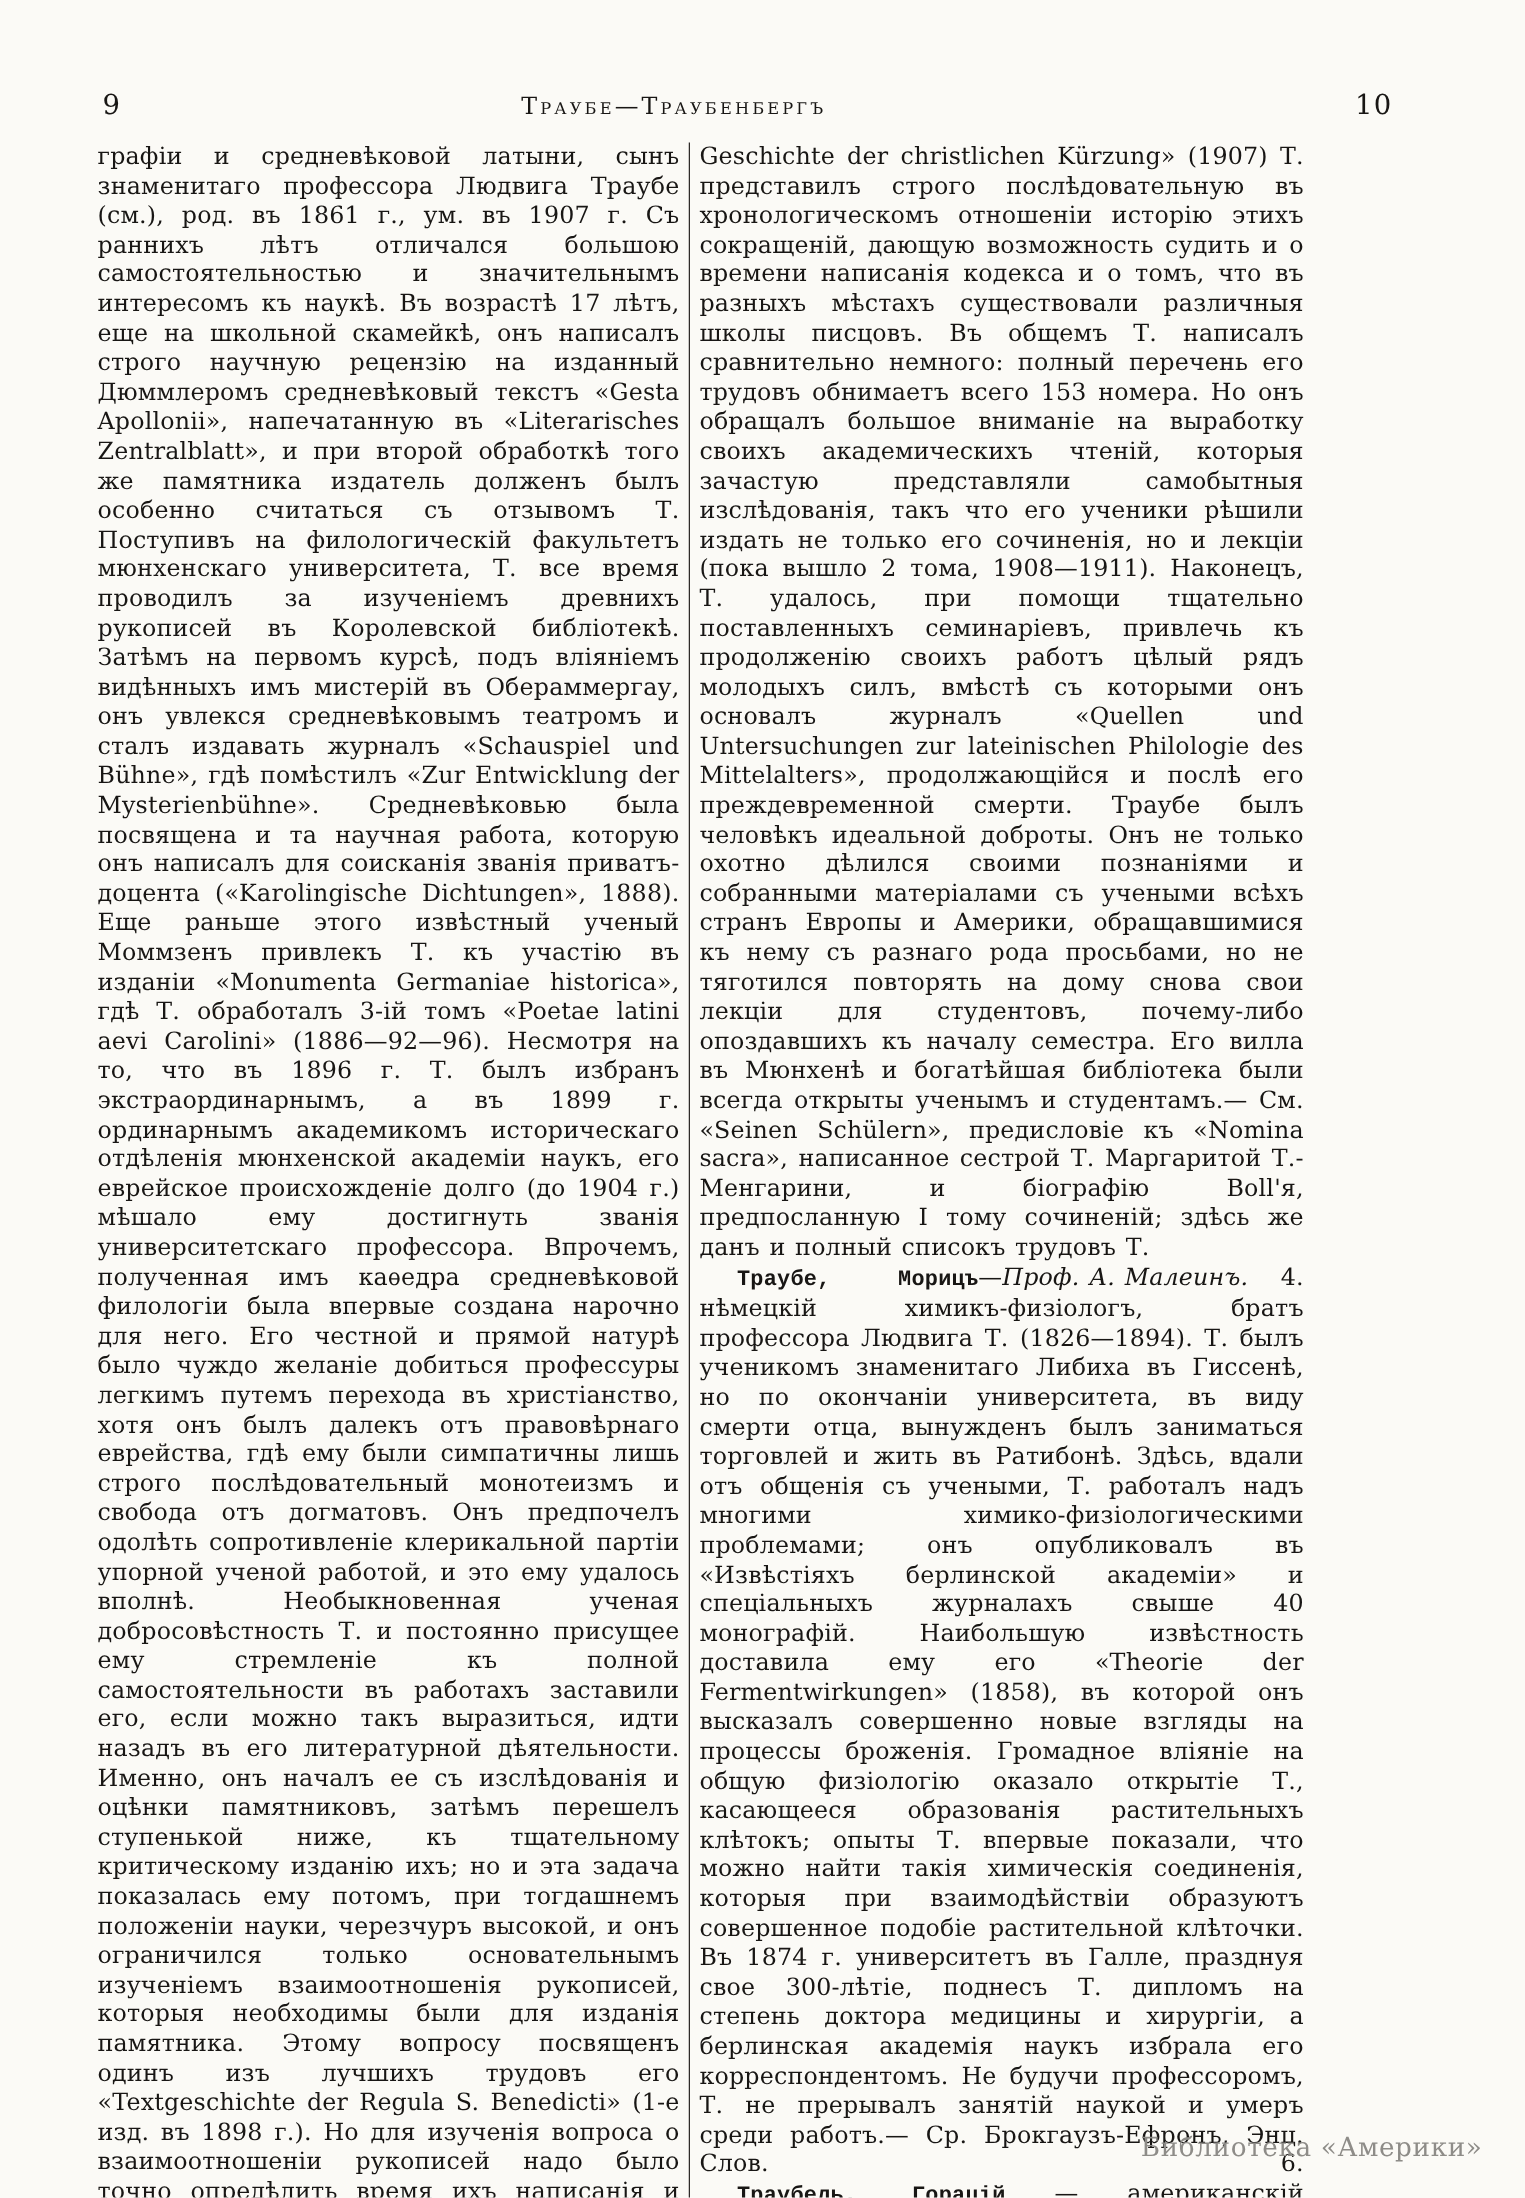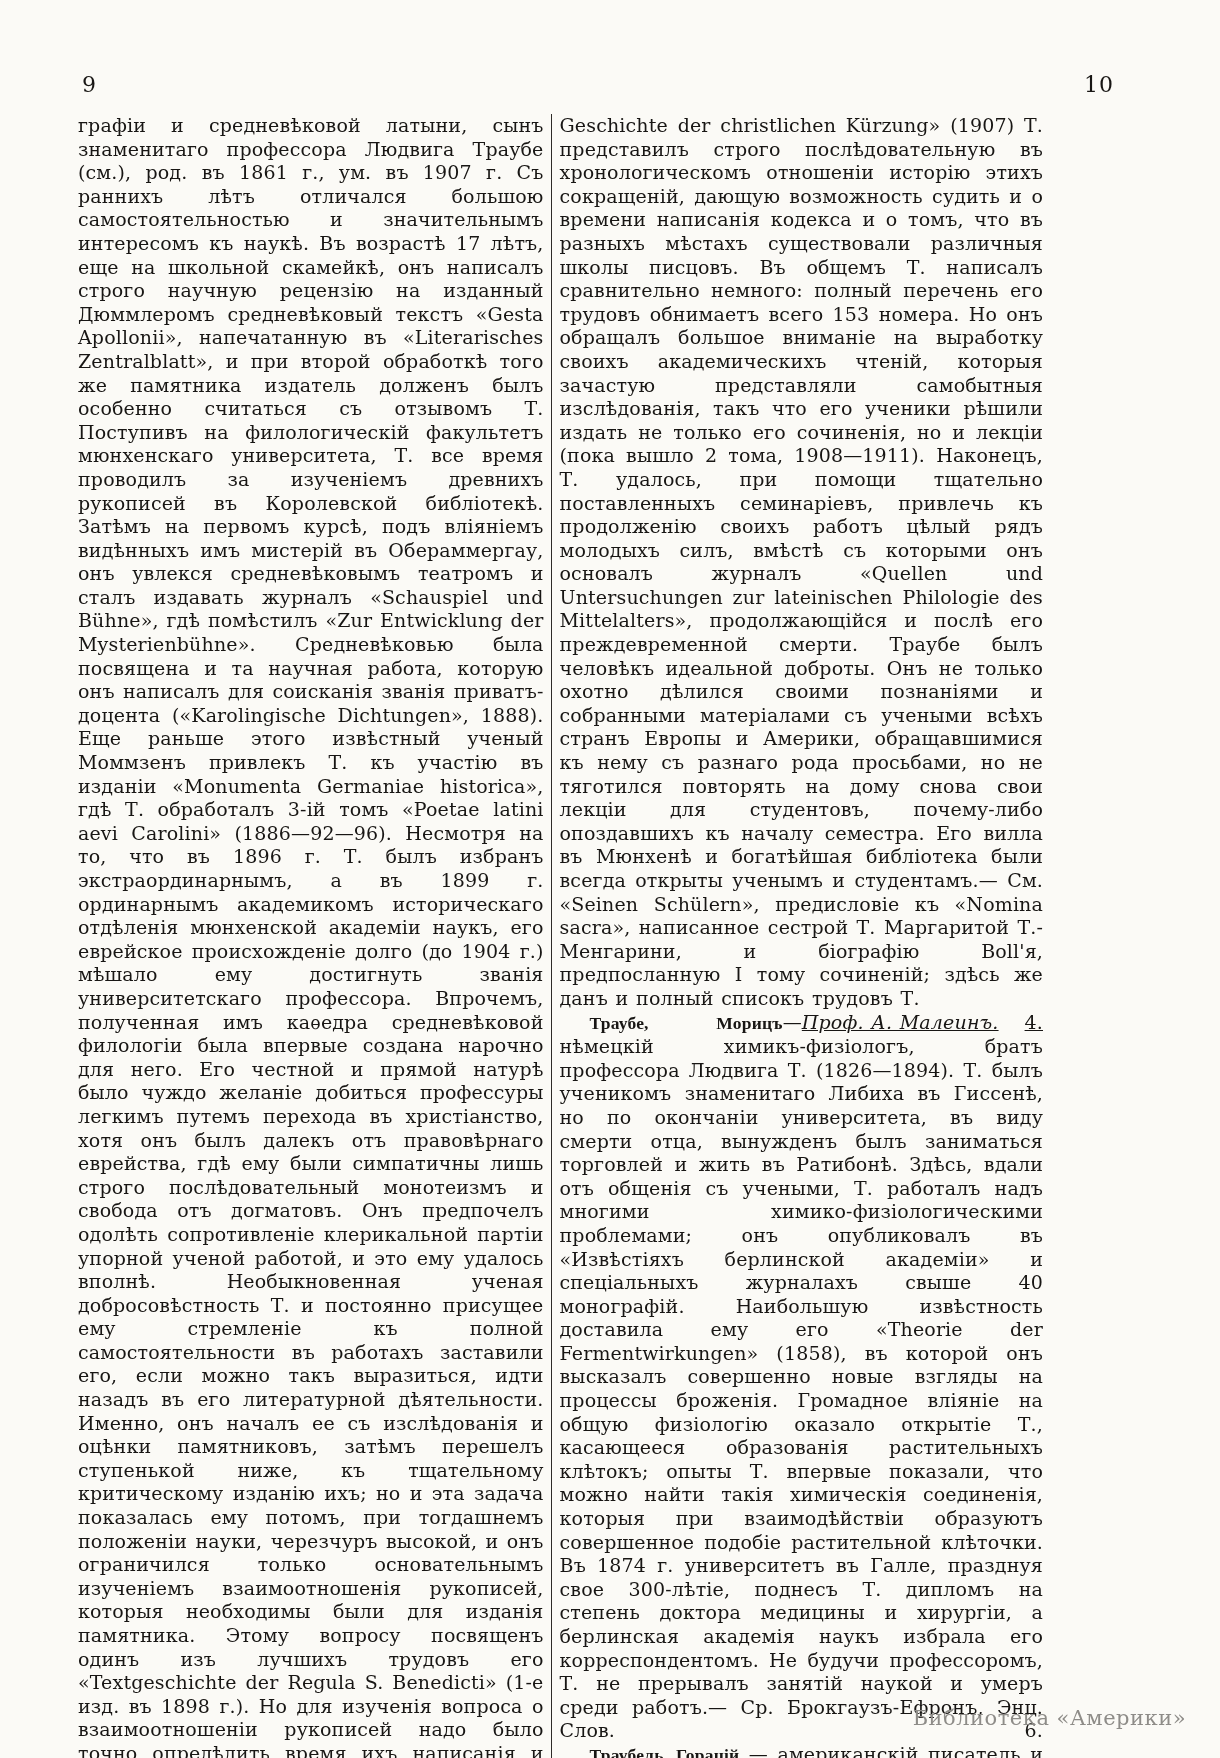--- a/index.html
+++ b/index.html
@@ -61,31 +61,30 @@
   .column-divider {
     width: 1px;
     background: #2e2b28;
   }
 
   .col p { margin: 0; }
   p.continuation { text-indent: 0; }
   p.entry { text-indent: 30px; }
 
   .term {
-    font-family: Liberation Serif, serif;
+    font-family: Liberation Mono, monospace;
     font-weight: bold;
     font-size: 17.5px;
     letter-spacing: 0.2px;
   }
 
   .sig-block {
     float: right;
     font-style: italic;
     white-space: nowrap;
-    text-decoration: underline;
   }
   .sig-block .sig-num {
     font-style: normal;
     margin-left: 26px;
   }
   .endnum {
     float: right;
     margin-left: 20px;
   }
 
@@ -98,20 +97,21 @@
     letter-spacing: 0.5px;
   }
 </style>
 </head>
 <body>
 
 <div class="page">
 
   <div class="page-header">
     <span class="page-num left">9</span>
+    <span class="running-title">Траубе—Траубенбергъ</span>
     <span class="page-num right">10</span>
   </div>
 
   <div class="text-columns">
 
     <div class="col left">
       <p class="continuation"><span>графіи и средневѣковой латыни, сынъ знаменитаго профессора Людвига Траубе (см.), род. въ 1861 г., ум. въ 1907 г. Съ раннихъ лѣтъ отличался большою самостоятельностью и значительнымъ интересомъ къ наукѣ. Въ возрастѣ 17 лѣтъ, еще на школьной скамейкѣ, онъ написалъ строго научную рецензію на изданный Дюммлеромъ средневѣковый текстъ «Gesta Apollonii», напечатанную въ «Literarisches Zentralblatt», и при второй обработкѣ того же памятника издатель долженъ былъ особенно считаться съ отзывомъ Т. Поступивъ на филологическій факультетъ мюнхенскаго университета, Т. все время проводилъ за изученіемъ древнихъ рукописей въ Королевской библіотекѣ. Затѣмъ на первомъ курсѣ, подъ вліяніемъ видѣнныхъ имъ мистерій въ Обераммергау, онъ увлекся средневѣковымъ театромъ и сталъ издавать журналъ «Schauspiel und Bühne», гдѣ помѣстилъ «Zur Entwicklung der Mysterienbühne». Средневѣковью была посвящена и та научная работа, которую онъ написалъ для соисканія званія приватъ-доцента («Karolingische Dichtungen», 1888). Еще раньше этого извѣстный ученый Моммзенъ привлекъ Т. къ участію въ изданіи «Monumenta Germaniae historica», гдѣ Т. обработалъ 3-ій томъ «Poetae latini aevi Carolini» (1886—92—96). Несмотря на то, что въ 1896 г. Т. былъ избранъ экстраординарнымъ, а въ 1899 г. ординарнымъ академикомъ историческаго отдѣленія мюнхенской академіи наукъ, его еврейское происхожденіе долго (до 1904 г.) мѣшало ему достигнуть званія университетскаго профессора. Впрочемъ, полученная имъ каѳедра средневѣковой филологіи была впервые создана нарочно для него. Его честной и прямой натурѣ было чуждо желаніе добиться профессуры легкимъ путемъ перехода въ христіанство, хотя онъ былъ далекъ отъ правовѣрнаго еврейства, гдѣ ему были симпатичны лишь строго послѣдовательный монотеизмъ и свобода отъ догматовъ. Онъ предпочелъ одолѣть сопротивленіе клерикальной партіи упорной ученой работой, и это ему удалось вполнѣ. Необыкновенная ученая добросовѣстность Т. и постоянно присущее ему стремленіе къ полной самостоятельности въ работахъ заставили его, если можно такъ выразиться, идти назадъ въ его литературной дѣятельности. Именно, онъ началъ ее съ изслѣдованія и оцѣнки памятниковъ, затѣмъ перешелъ ступенькой ниже, къ тщательному критическому изданію ихъ; но и эта задача показалась ему потомъ, при тогдашнемъ положеніи науки, черезчуръ высокой, и онъ ограничился только основательнымъ изученіемъ взаимоотношенія рукописей, которыя необходимы были для изданія памятника. Этому вопросу посвященъ одинъ изъ лучшихъ трудовъ его «Textgeschichte der Regula S. Benedicti» (1-е изд. въ 1898 г.). Но для изученія вопроса о взаимоотношеніи рукописей надо было точно опредѣлить время ихъ написанія и мѣсто происхожденія. Это привело Траубе къ изученію латинской палеографіи, которое онъ поставилъ на строго историческую почву и этимъ сильно подвинулъ впередъ изученіе этой дисциплины. Траубе обратилъ вниманіе на такъ назыв. сокращенія или титлы, и въ частности на названія Бога, предметовъ и служителей религіи. Ему удалось вывести, что въ проведеніи этихъ знаковъ замѣчается поразительное постоянство, и что эти сокращенія восходятъ къ еврейской тетраграммѣ. Въ своемъ трудѣ, вышедшемъ уже послѣ его смерти, «Nomina sacra, Versuch einer</span></p>
     </div>
 
     <div class="column-divider"></div>

